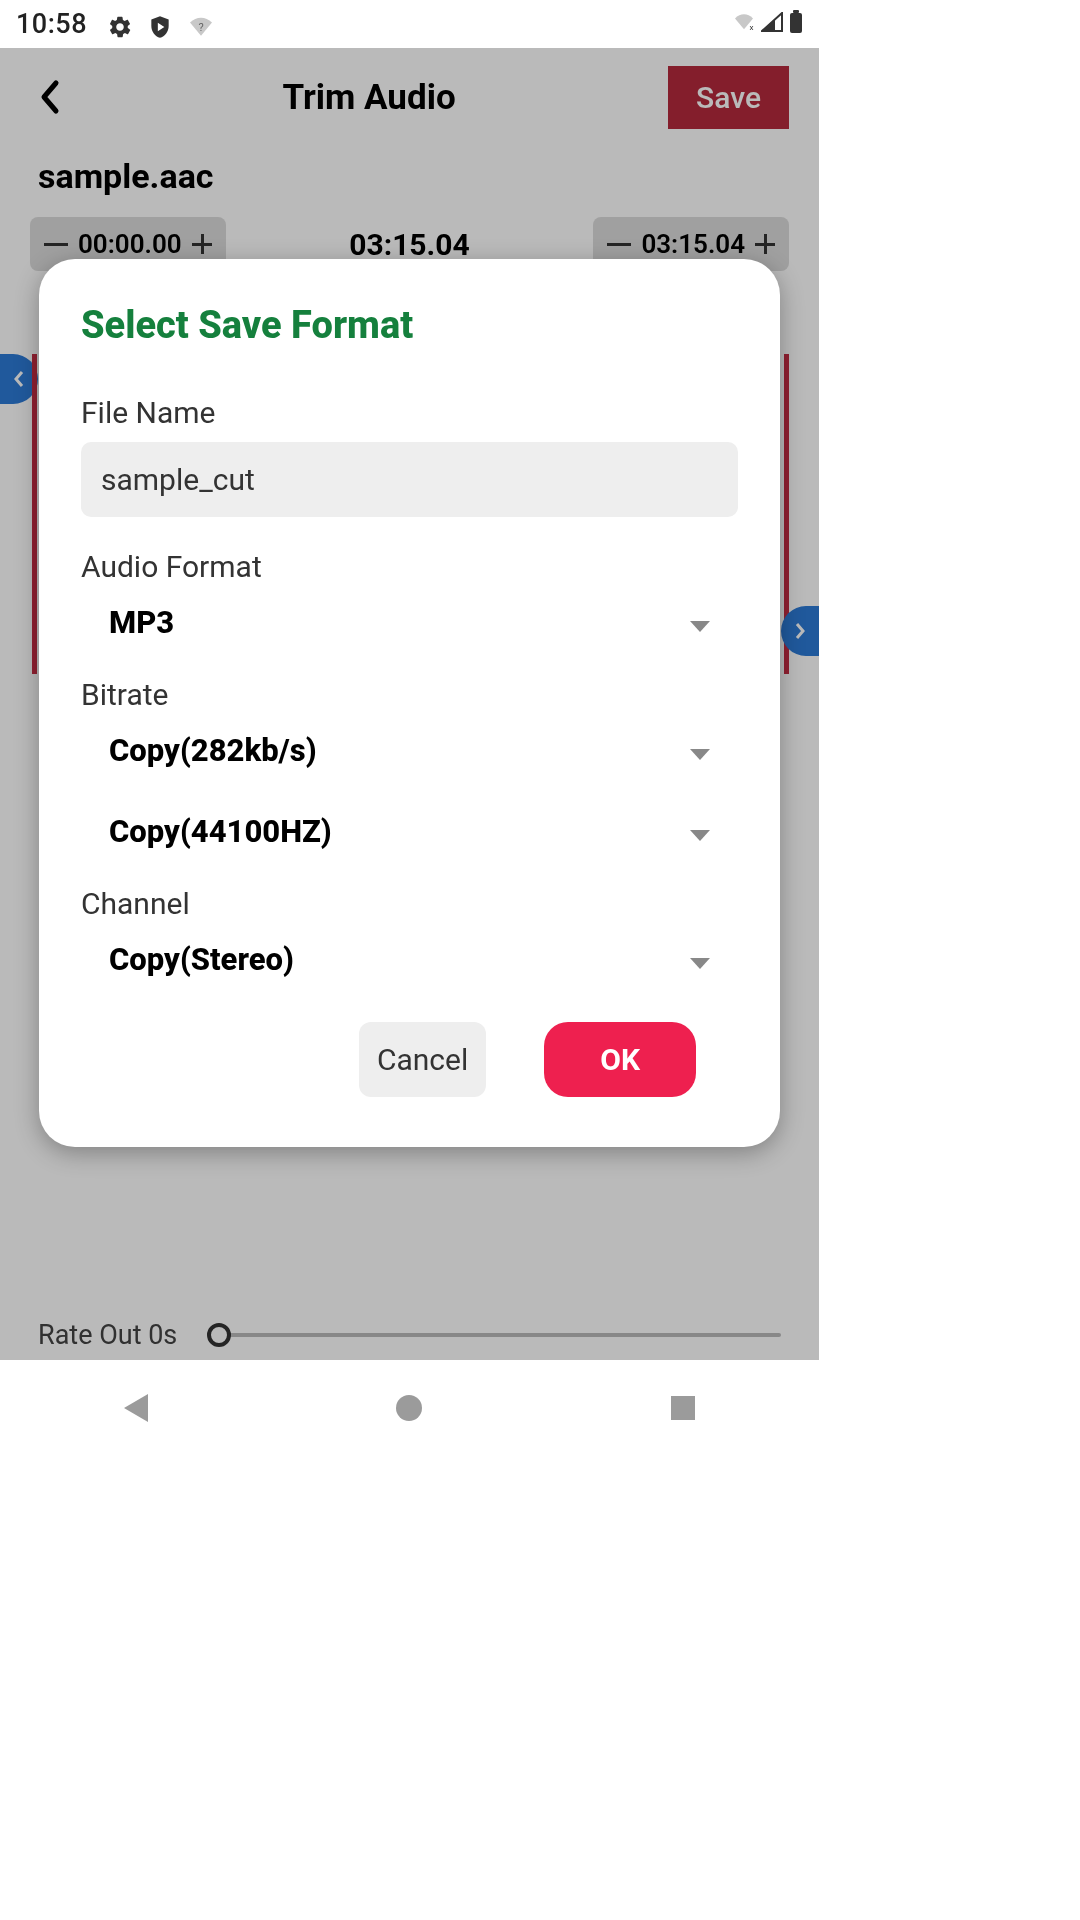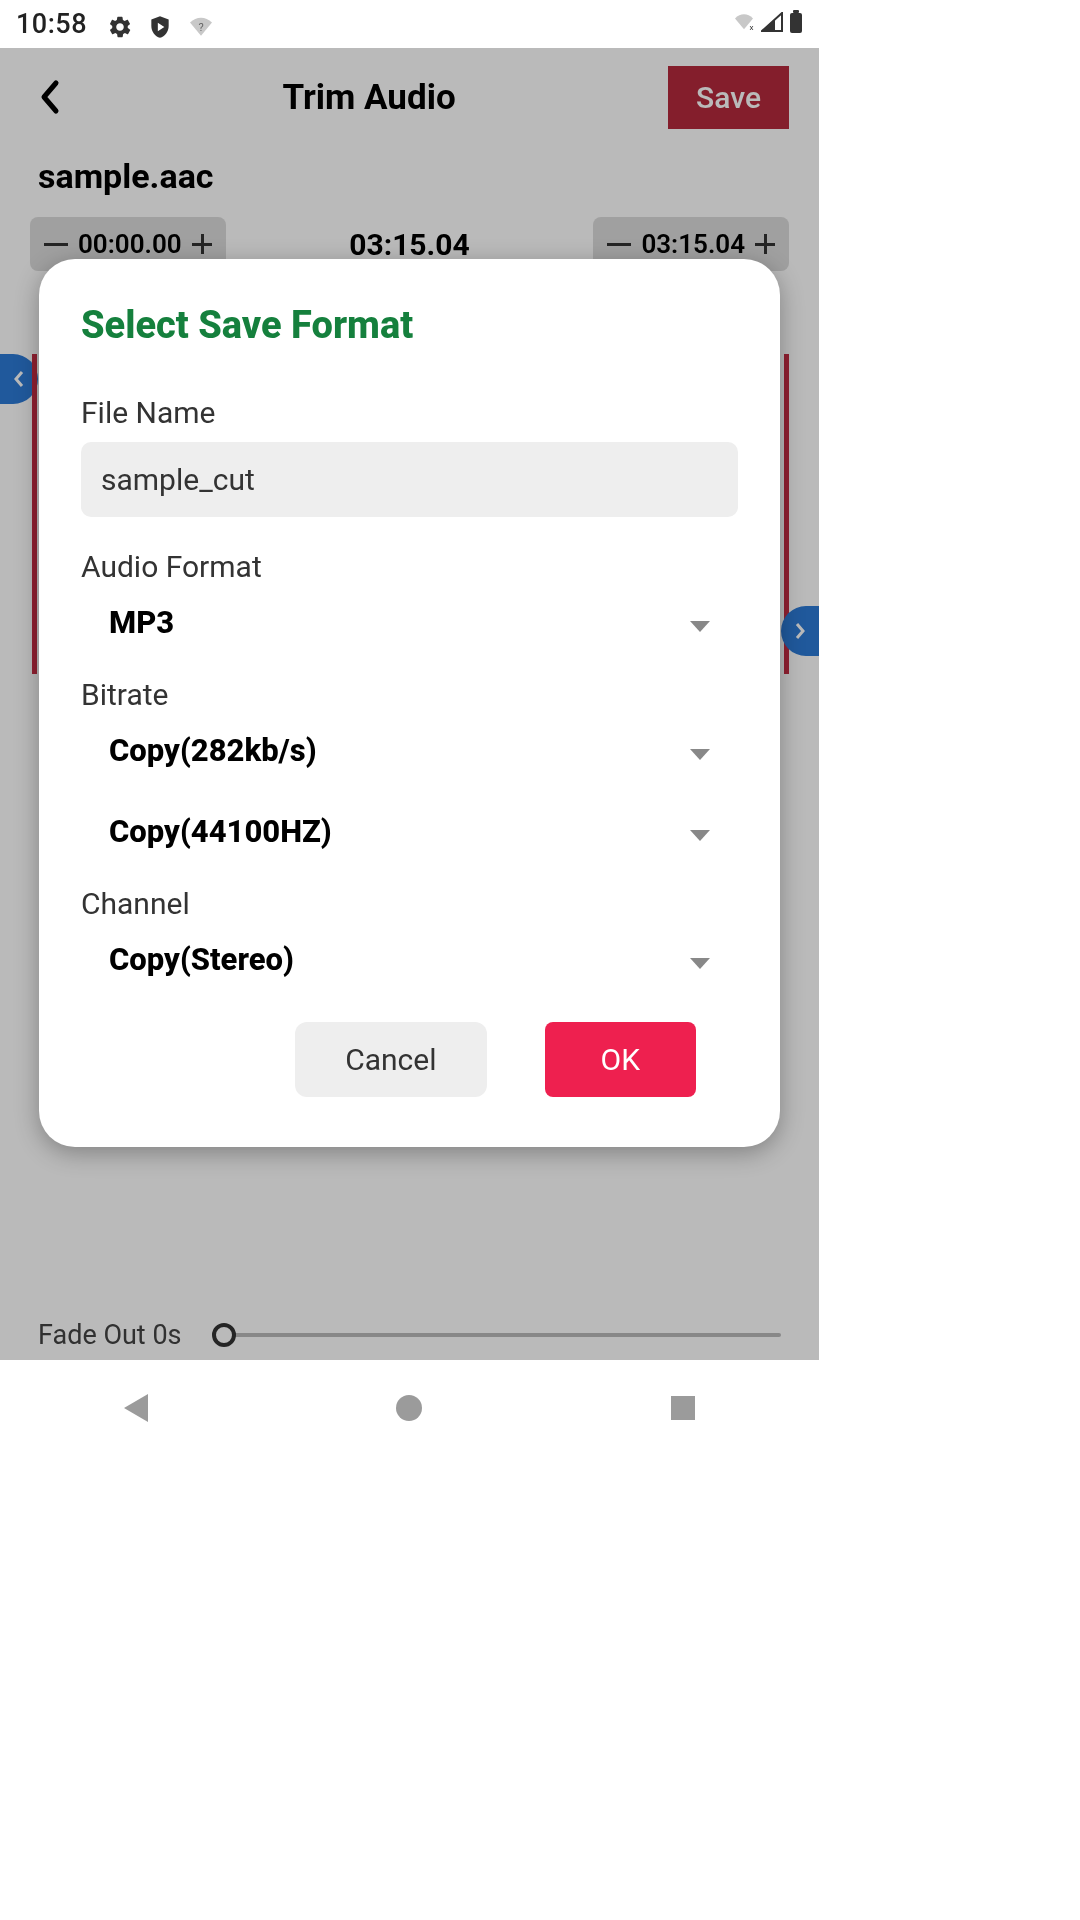--- a/index.html
+++ b/index.html
@@ -46,22 +46,22 @@
 
     .field { margin-bottom: 32px; }
     .field-label { font-size: 30px; color: #333; margin-bottom: 12px; }
     .text-input { width: 100%; background: #eeeeee; border: none; border-radius: 10px; padding: 20px 20px; font-size: 30px; color: #333; }
 
     .select-row { display: flex; align-items: center; justify-content: space-between; padding: 8px 20px 4px 28px; }
     .select-value { font-size: 31px; font-weight: 800; color: #000; }
     .caret-down { width: 0; height: 0; border-left: 10px solid transparent; border-right: 10px solid transparent; border-top: 11px solid #888; margin-right: 8px; margin-top: 8px; }
 
     .dialog-buttons { display: flex; justify-content: flex-end; gap: 58px; margin-top: 40px; padding-right: 42px; }
-    .btn-cancel { background: #eeeeee; color: #333; border: none; border-radius: 12px; padding: 20px 50px; font-size: 30px; }
-    .btn-ok { background: #ee204f; color: #fff; border: none; border-radius: 8px; padding: 20px 56px; font-size: 30px; font-weight: 400; }
+    .btn-cancel { background: #eeeeee; color: #333; border: none; border-radius: 12px; padding: 20px 18px; font-size: 30px; }
+    .btn-ok { background: #ee204f; color: #fff; border: none; border-radius: 24px; padding: 20px 56px; font-size: 30px; font-weight: 700; }
 
     .navbar { position: absolute; bottom: 0; left: 0; right: 0; height: 96px; background: #fff; display: flex; align-items: center; justify-content: space-around; }
     .nav-tri { width: 0; height: 0; border-top: 14px solid transparent; border-bottom: 14px solid transparent; border-right: 24px solid #9b9b9b; }
     .nav-circle { width: 26px; height: 26px; border-radius: 50%; background: #9b9b9b; }
     .nav-square { width: 24px; height: 24px; background: #9b9b9b; }
 
     .gear-icon, .shield-icon, .wifi-icon, .signal-icon, .batt-icon { display: inline-flex; }
   </style>
 </head>
 <body>
@@ -152,21 +152,21 @@
     <div class="sel-bar"></div>
     <div class="blue-nav-right">
       <svg width="12" height="18" viewBox="0 0 12 18" fill="none" stroke="#fff" stroke-width="3">
           <path d="M3 2 L9 9 L3 16"></path>
         </svg>
     </div>
   </div>
 
   <div style="position:absolute; bottom:0; left:0; right:0;">
     <div class="fade-row">
-      <div class="fade-label">Fade Out 0s</div>
+      <div class="fade-label">Rate Out 0s</div>
       <div class="fade-track">
         <div class="fade-thumb"></div>
       </div>
     </div>
   </div>
 
   <div class="dimmer"></div>
 
   <div class="dialog">
     <div class="dialog-title">Select Save Format</div>

